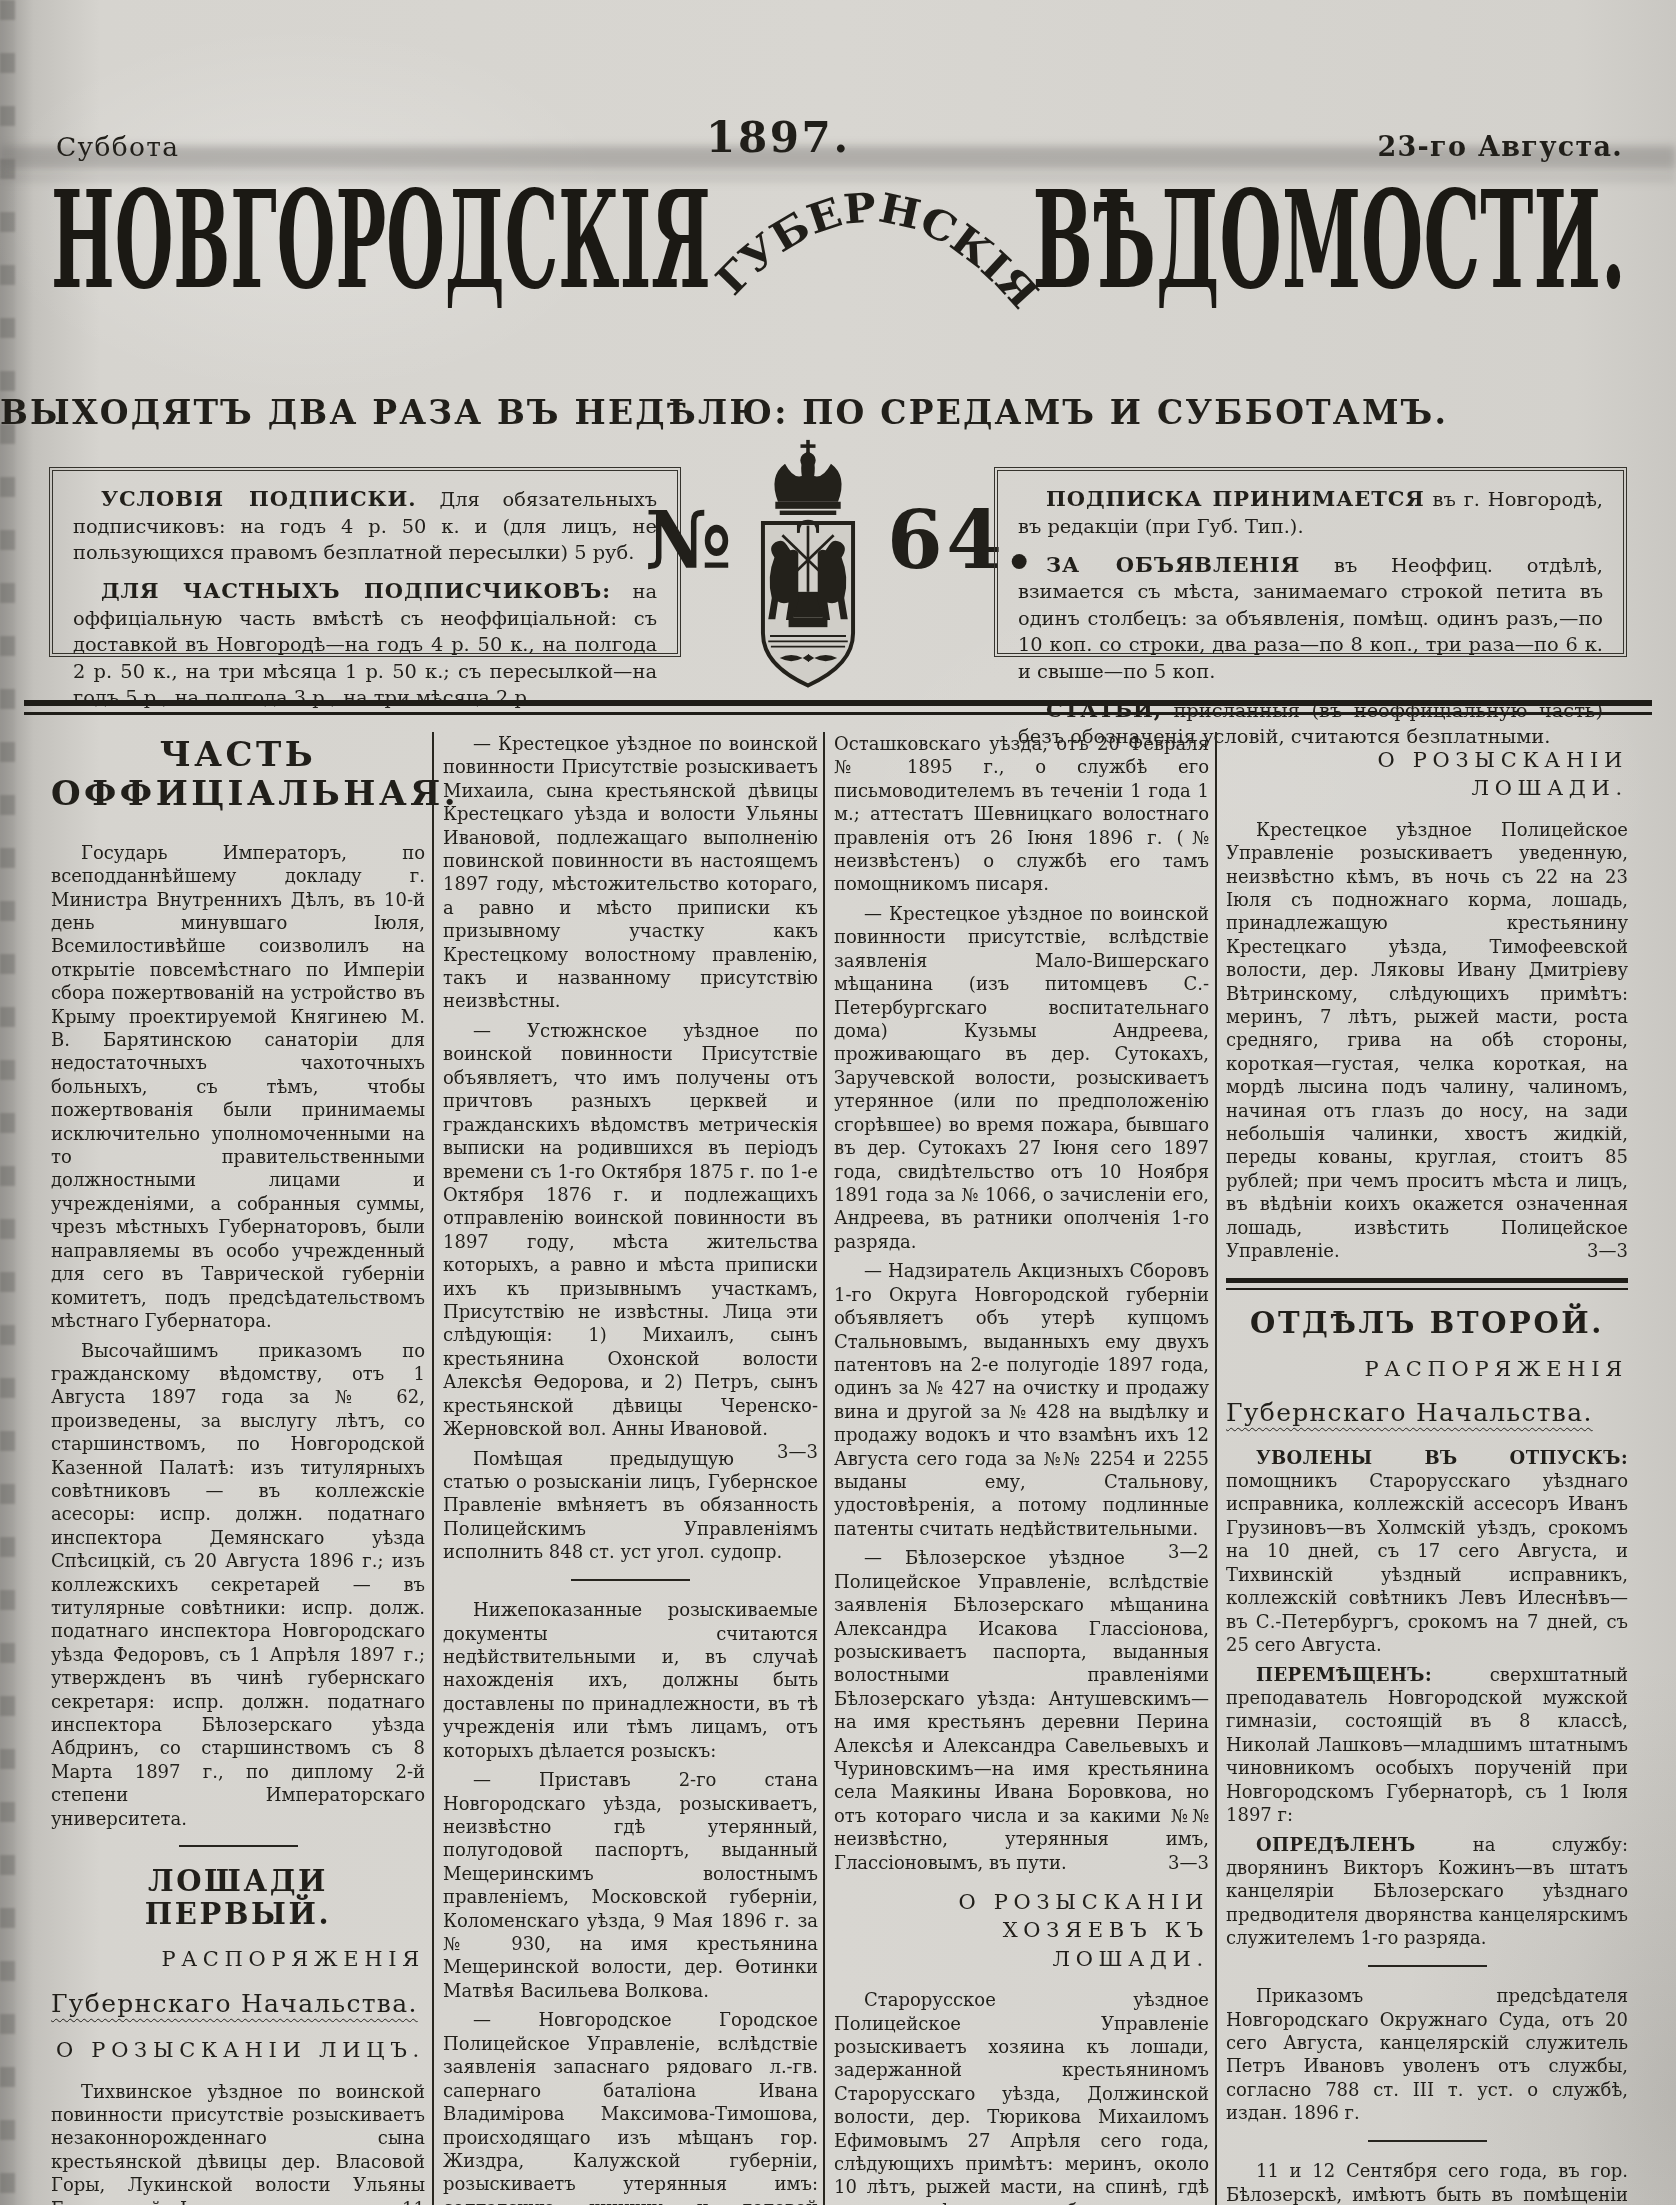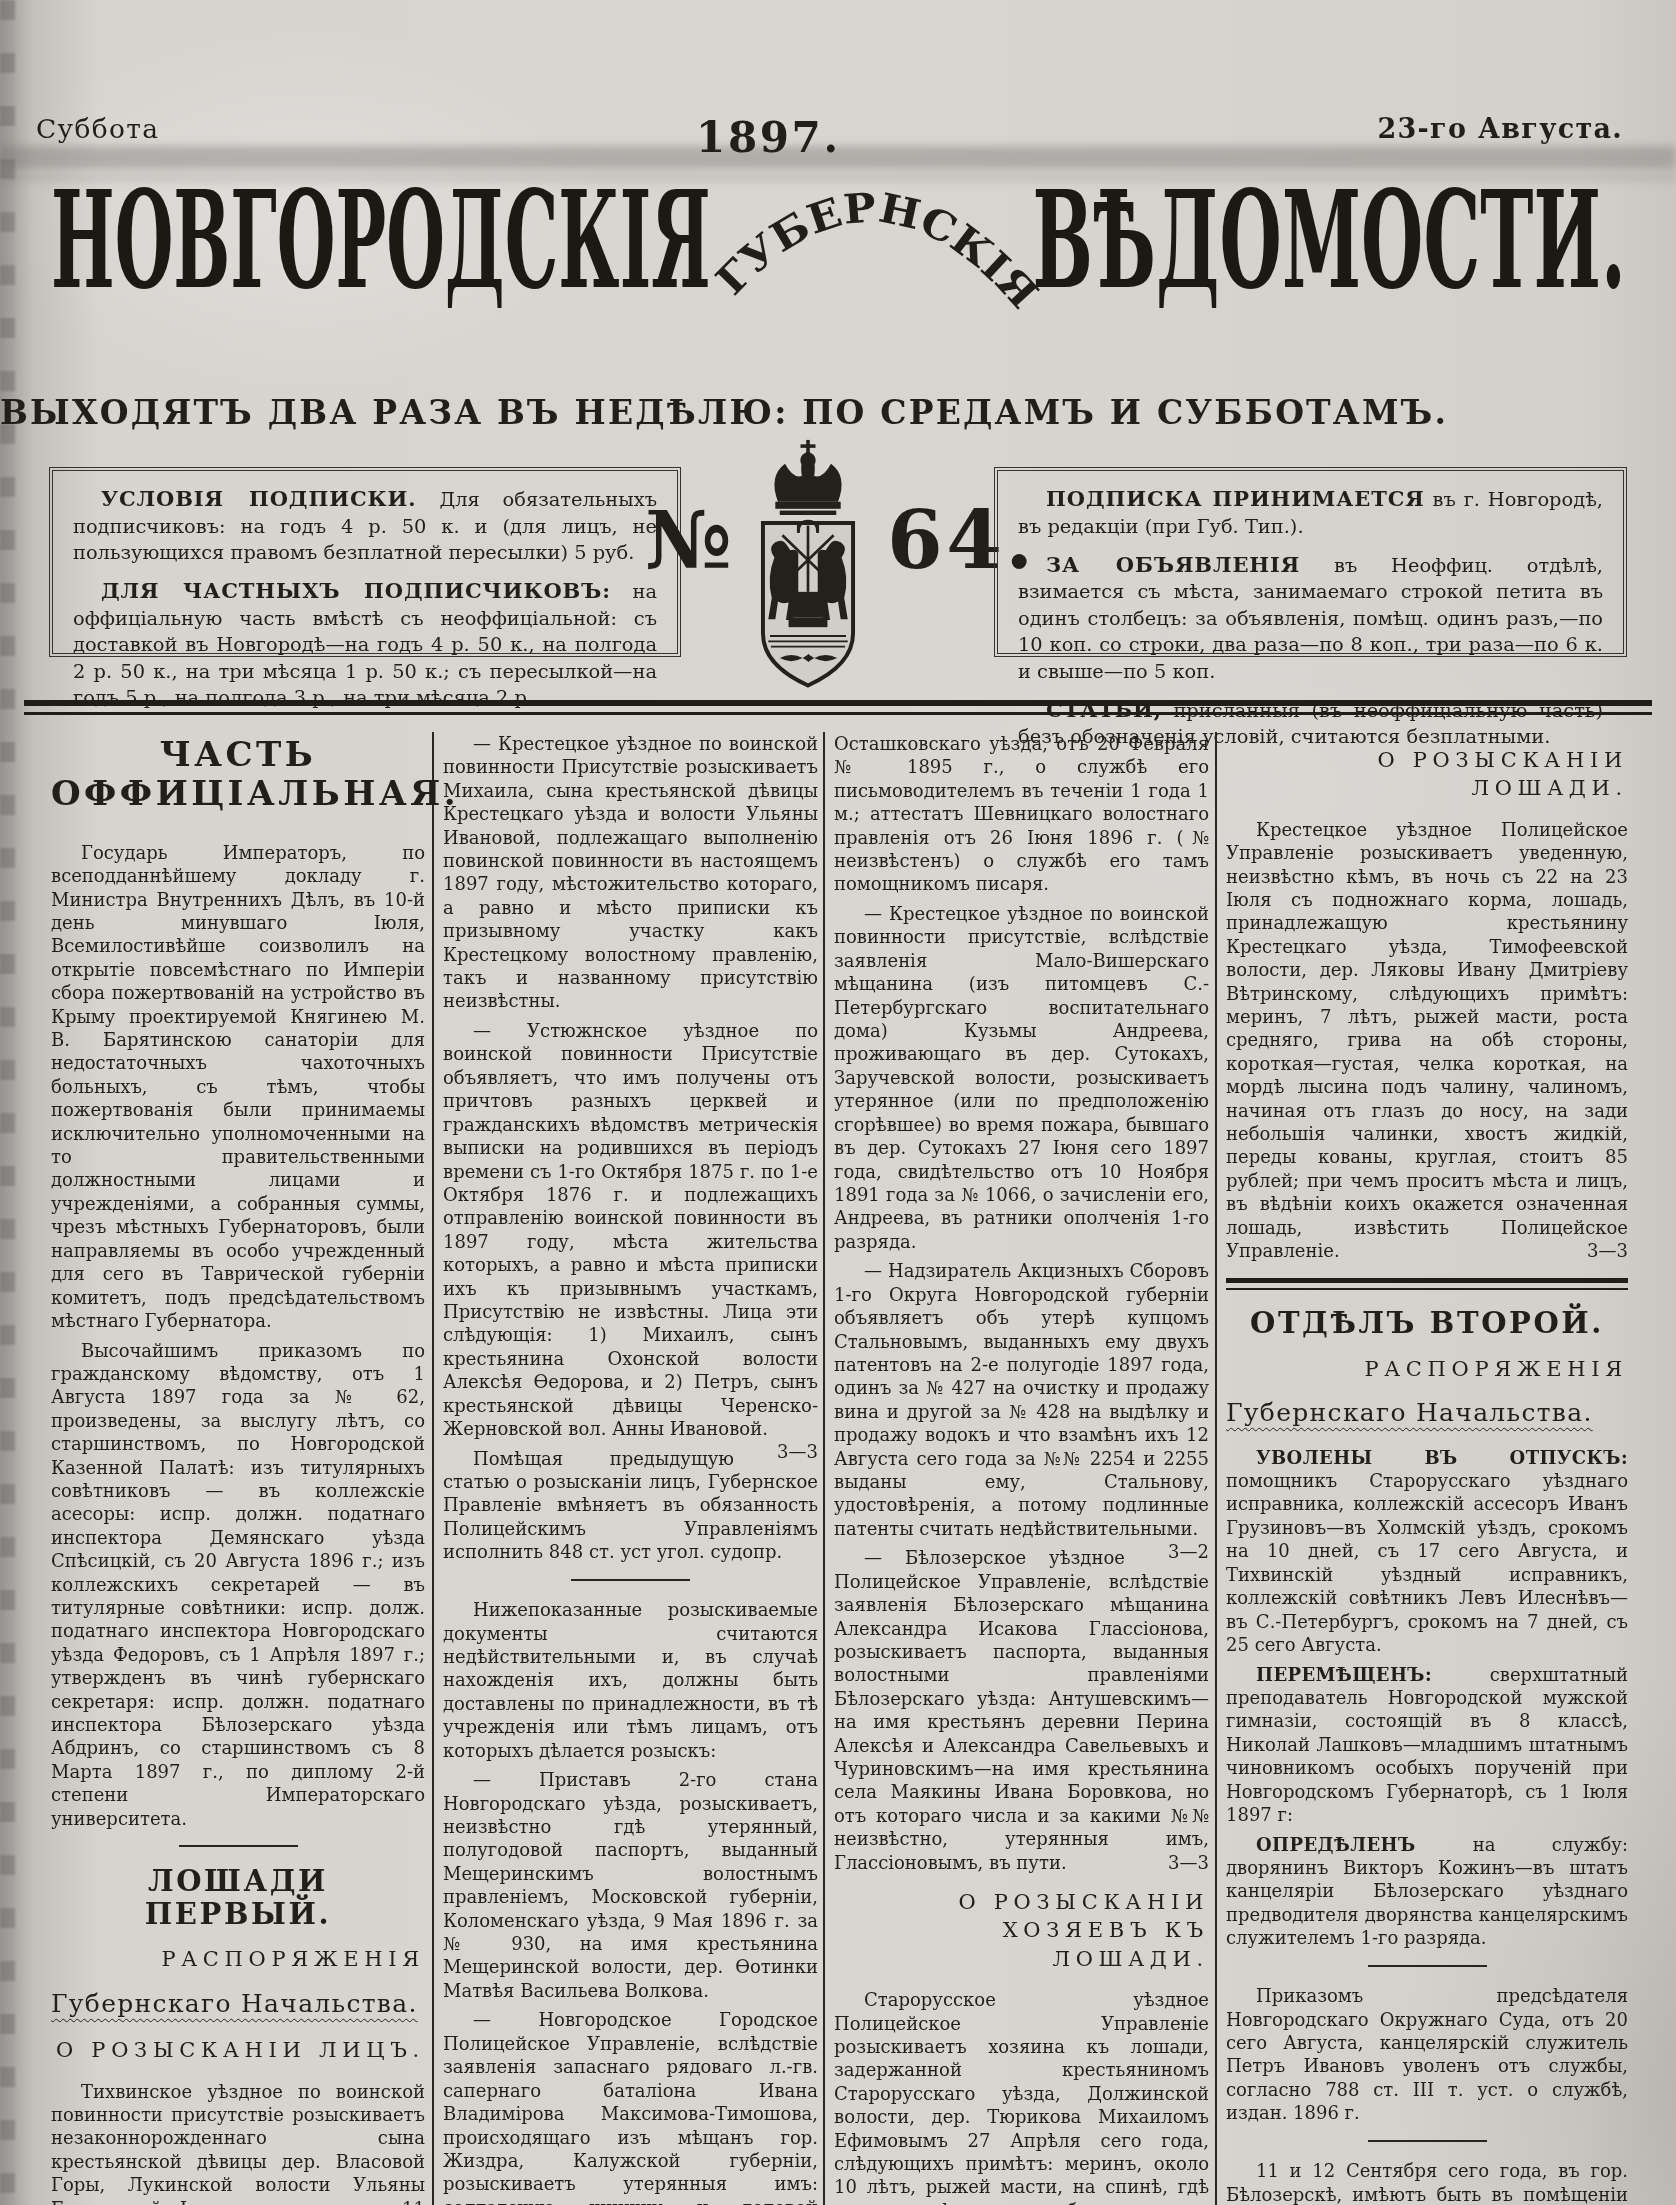--- a/index.html
+++ b/index.html
@@ -16,21 +16,21 @@
     color:#211f1a;
   }
   
   .smudge{position:absolute;left:0;width:100%;background:rgba(110,108,104,.38);filter:blur(4px);}
   .smudge.s1{top:146px;height:23px;}
   .smudge.s2{top:174px;height:8px;opacity:.5;}
   .edge-strip{position:absolute;left:0;top:0;width:15px;height:100%;
     background:repeating-linear-gradient(180deg, rgba(60,58,54,.28) 0 20px, rgba(60,58,54,.04) 20px 53px);
     filter:blur(1.3px);}
   
-  .dateline{position:absolute;top:113px;left:36px;right:53px;display:flex;justify-content:space-between;align-items:flex-start;}
+  .dateline{position:absolute;top:113px;left:56px;right:53px;display:flex;justify-content:space-between;align-items:flex-end;}
   .dateline .day{font-size:26.5px;letter-spacing:1.3px;}
   .dateline .year{font-size:42px;font-weight:bold;letter-spacing:2.6px;}
   .dateline .fulldate{font-size:27px;font-weight:bold;letter-spacing:1.3px;}
   
   .masthead{position:absolute;top:167px;left:51px;text-decoration:underline;}
   
   .subtitle{position:absolute;top:393px;left:0;width:100%;text-align:left;
     font-size:33px;font-weight:bold;letter-spacing:2.2px;}
   
   .box{position:absolute;top:467px;height:190px;border:4px double #35332d;

